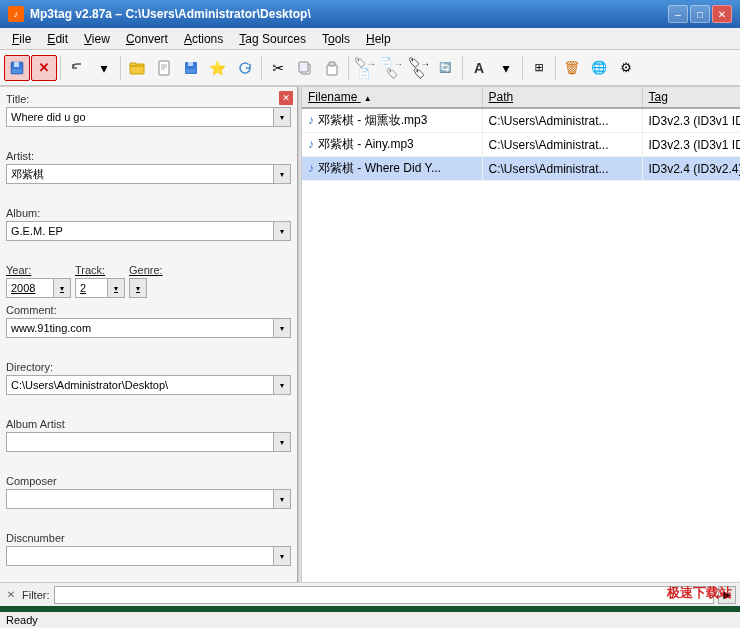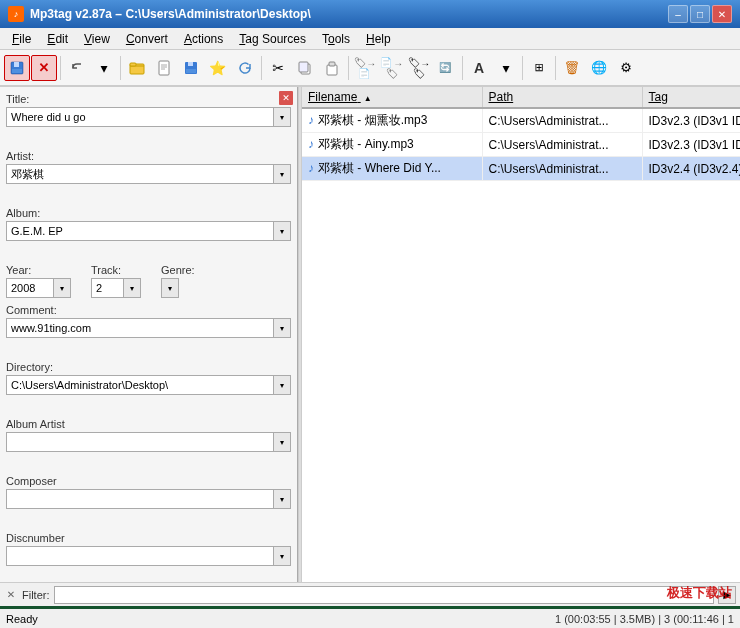--- a/index.html
+++ b/index.html
@@ -174,22 +174,23 @@
       border: 1px solid #aaa;
       background: #e8e8e8;
       display: flex;
       align-items: center;
       justify-content: center;
       cursor: pointer;
       font-size: 8px;
     }
     .inline-fields {
       display: flex;
-      gap: 20px;
+      gap: 4px;
       margin-bottom: 6px;
+      text-decoration: underline;
     }
     .inline-field {
       display: flex;
       flex-direction: column;
     }
     .inline-field.year { width: 65px; }
     .inline-field.track { width: 50px; }
     .inline-field.genre { flex: 1; }
     .inline-select {
       display: flex;
@@ -272,21 +273,21 @@
     }
 
     
     ::-webkit-scrollbar { width: 12px; height: 12px; }
     ::-webkit-scrollbar-track { background: #f0f0f0; }
     ::-webkit-scrollbar-thumb { background: #c0c0c0; border: 1px solid #aaa; }
 
     
     .status-bar {
       background: #f0f0f0;
-      border-top: 3px solid #14532d;
+      border-top: 6px solid #14532d;
       height: 22px;
       display: flex;
       align-items: center;
       padding: 0 6px;
       font-size: 11px;
       justify-content: space-between;
     }
 
     
     .filter-bar {
@@ -619,16 +620,15 @@
 
 <div class="filter-bar">
   <span class="filter-close">✕</span>
   <label class="filter-bar-label">Filter:</label>
   <input type="text" class="filter-input" style="">
   <div class="filter-go">▶</div>
 </div>
 
 <div class="status-bar">
   <span>Ready</span>
-  <span style="color:#333;">1 (00:03:55 | 3.5MB) | 3 (00:11:46 | 1</span>
 </div>
 
 <div class="watermark">极速下载站</div>
 
 </body></html>

